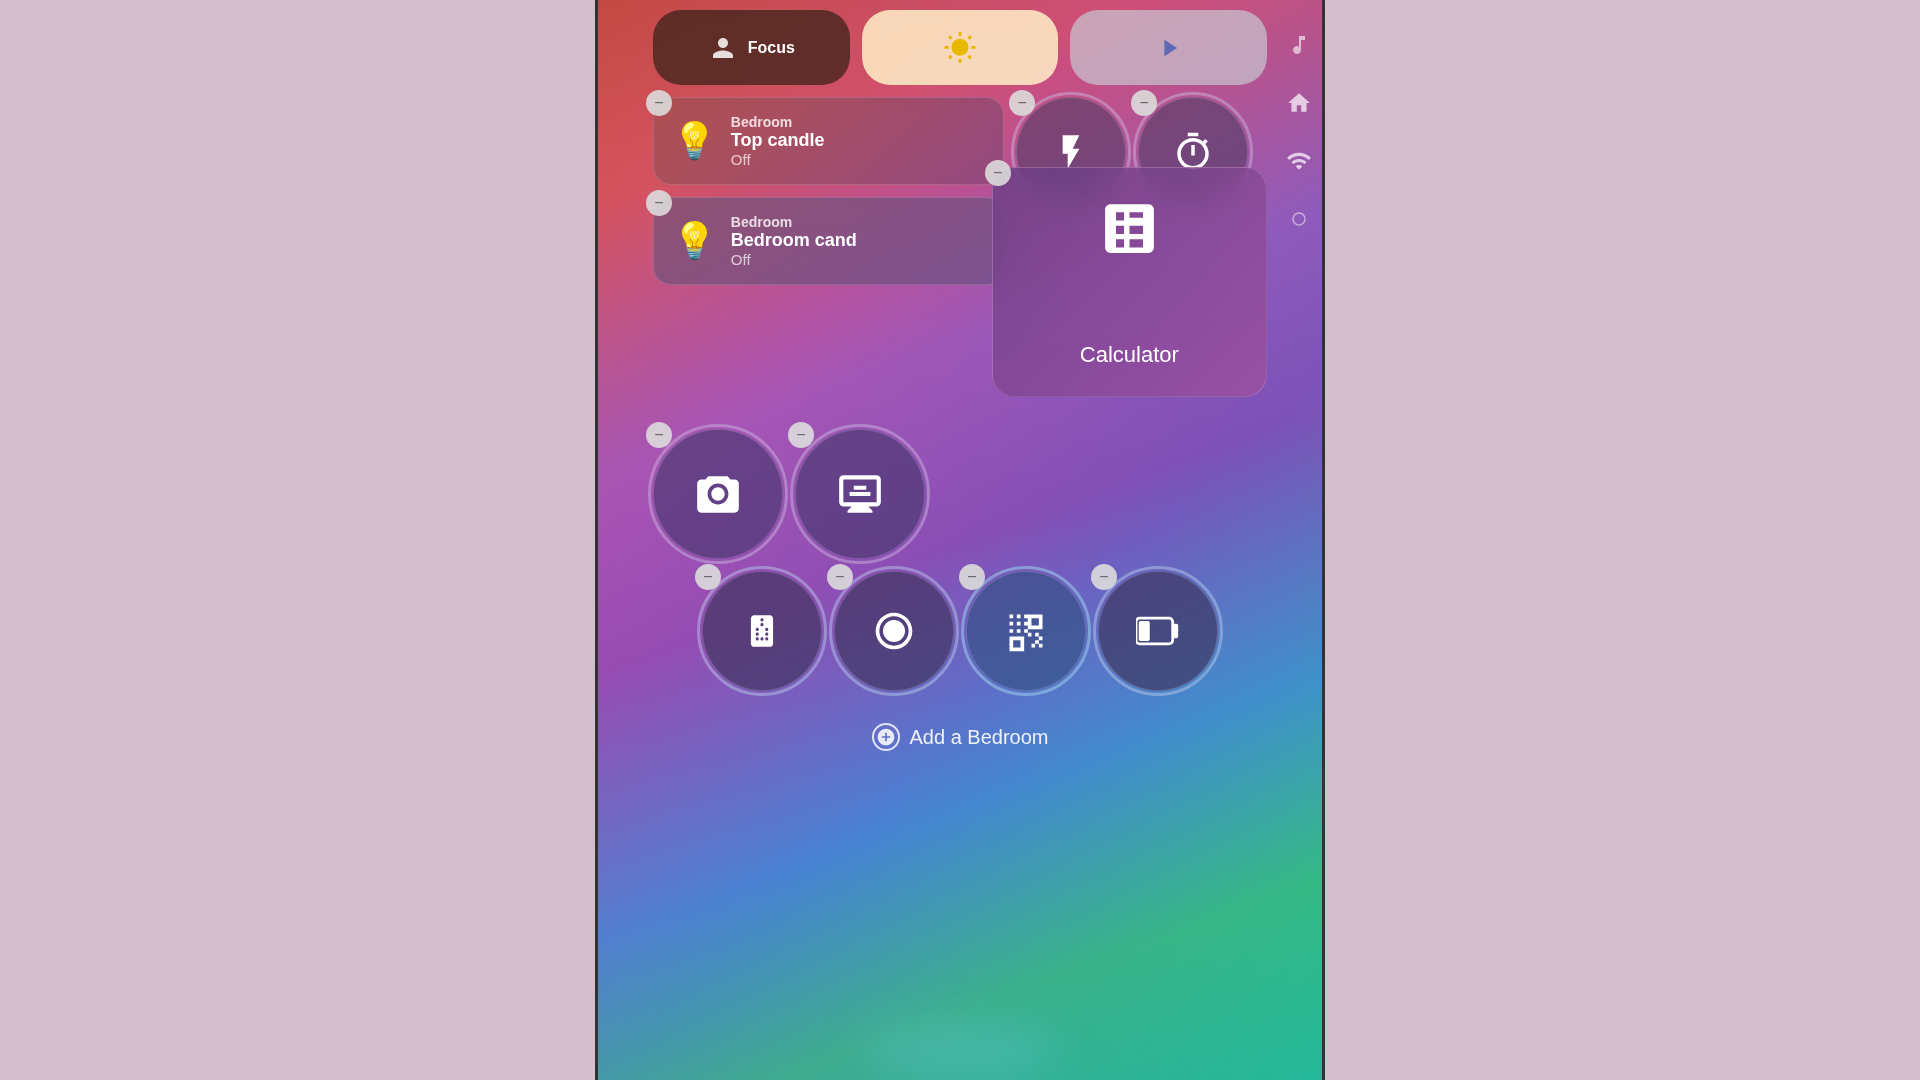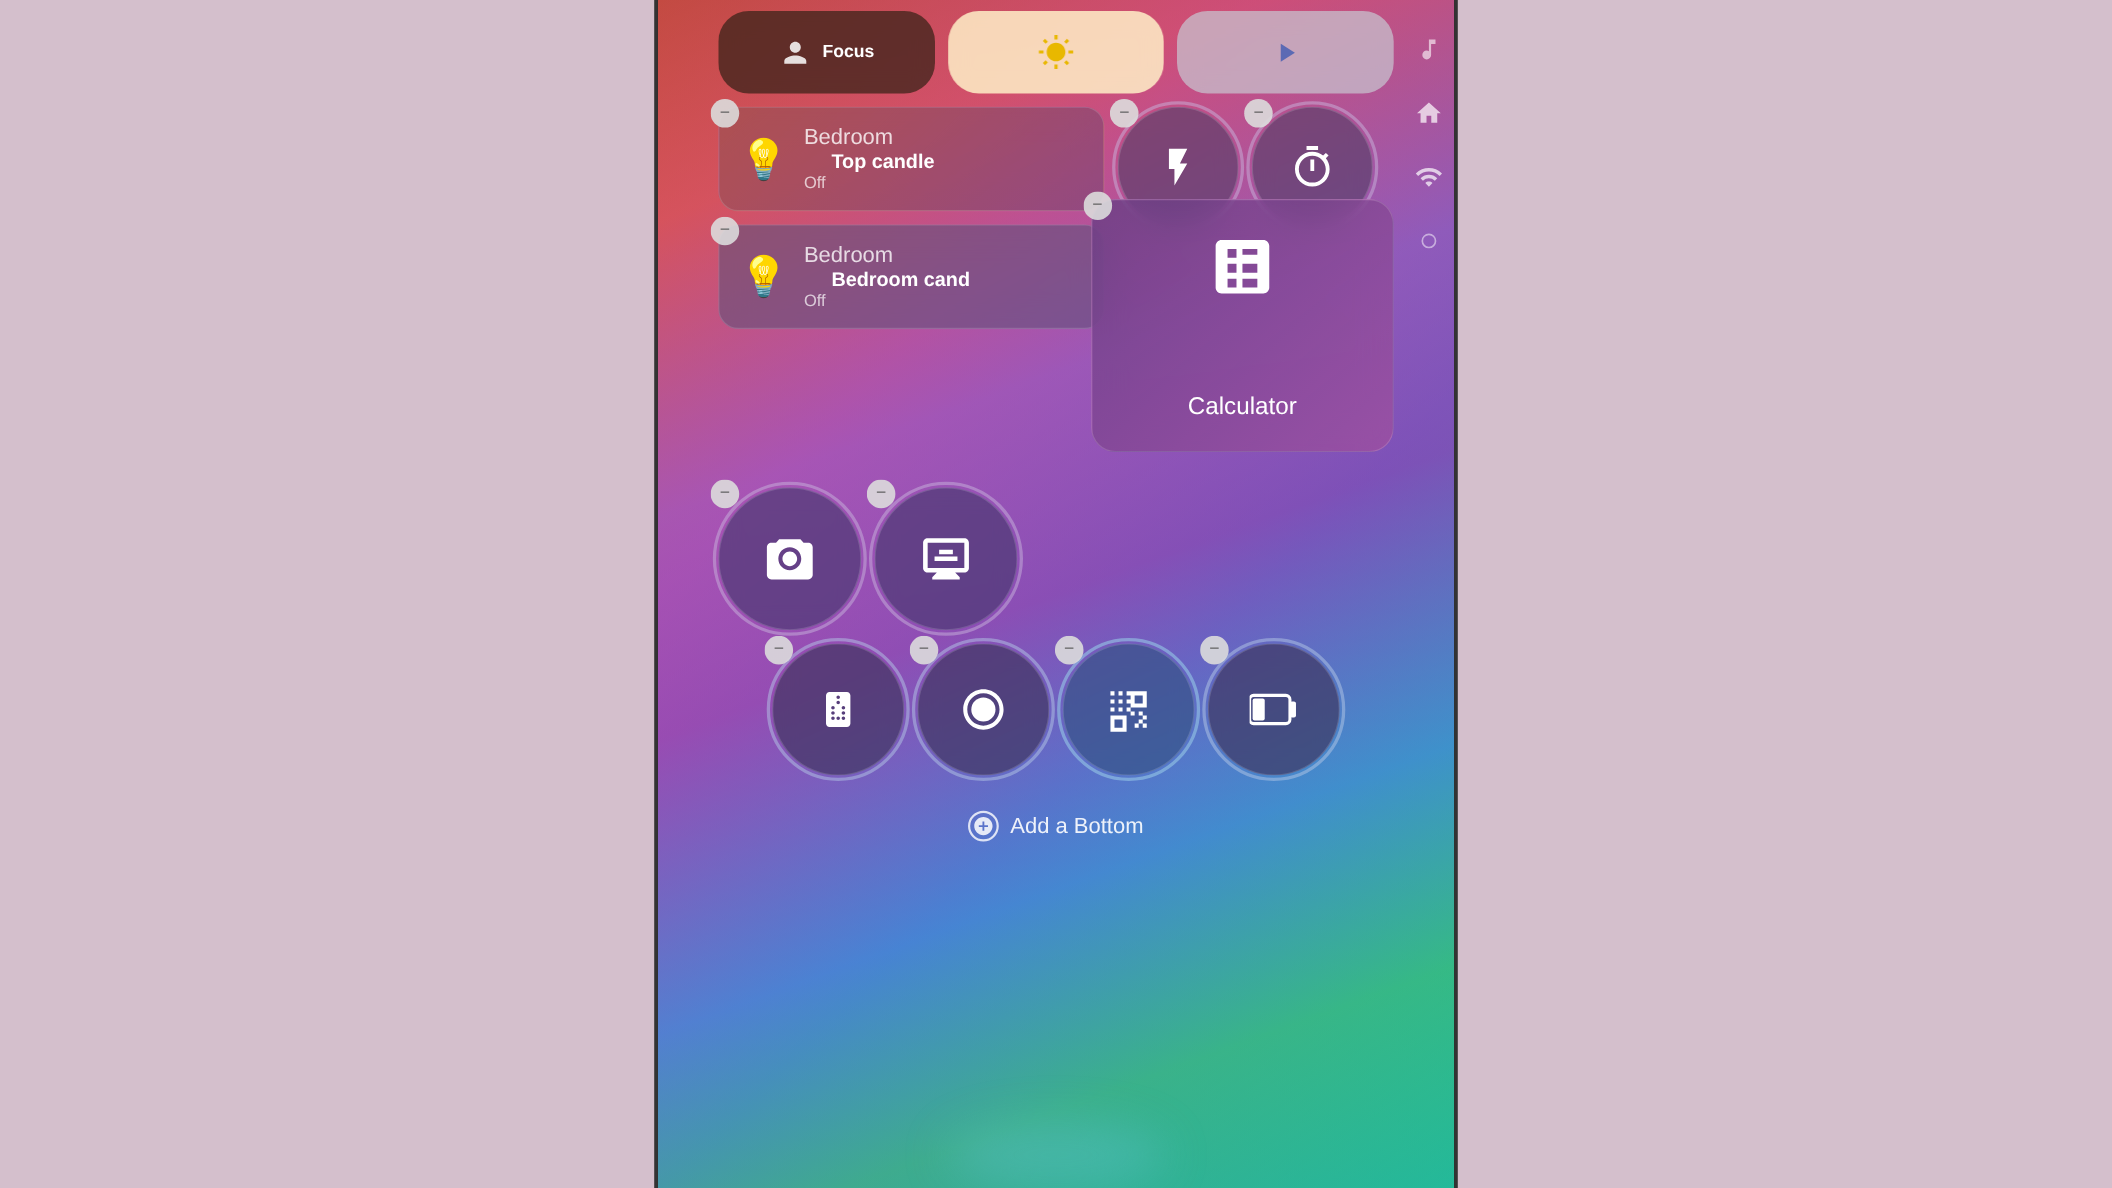--- a/index.html
+++ b/index.html
@@ -163,29 +163,28 @@
       background: linear-gradient(135deg, rgba(160,80,80,0.7) 0%, rgba(130,70,120,0.7) 100%);
     }
     .light-tile.bottom {
       background: rgba(90,80,120,0.55);
     }
     .light-bulb-icon {
       font-size: 36px;
       line-height: 1;
     }
     .light-text .room {
-      font-size: 20px;
+      font-size: 14px;
       color: rgba(255,255,255,0.8);
-      font-weight: 400;
+      font-weight: 700;
     }
     .light-text .name {
       font-size: 18px;
       font-weight: 700;
       color: white;
-      margin-left: 25px;
     }
     .light-text .status {
       font-size: 15px;
       color: rgba(255,255,255,0.7);
     }
 
     .round-tile {
       position: relative;
       width: 110px;
       height: 110px;
@@ -491,21 +490,21 @@
             </svg>
           </div>
         </div>
 
         <div class="add-control">
           <div class="add-icon">
             <svg width="20" height="20" viewBox="0 0 24 24" fill="rgba(255,255,255,0.85)">
               <path d="M12 2C6.48 2 2 6.48 2 12s4.48 10 10 10 10-4.48 10-10S17.52 2 12 2zm5 11h-4v4h-2v-4H7v-2h4V7h2v4h4v2z"></path>
             </svg>
           </div>
-          <span>Add a Bottom</span>
+          <span>Add a Bedroom</span>
         </div>
 
       </div>
 
       <div class="bottom-glow"></div>
     </div>
   </div>
 </div>
 
 </body></html>

